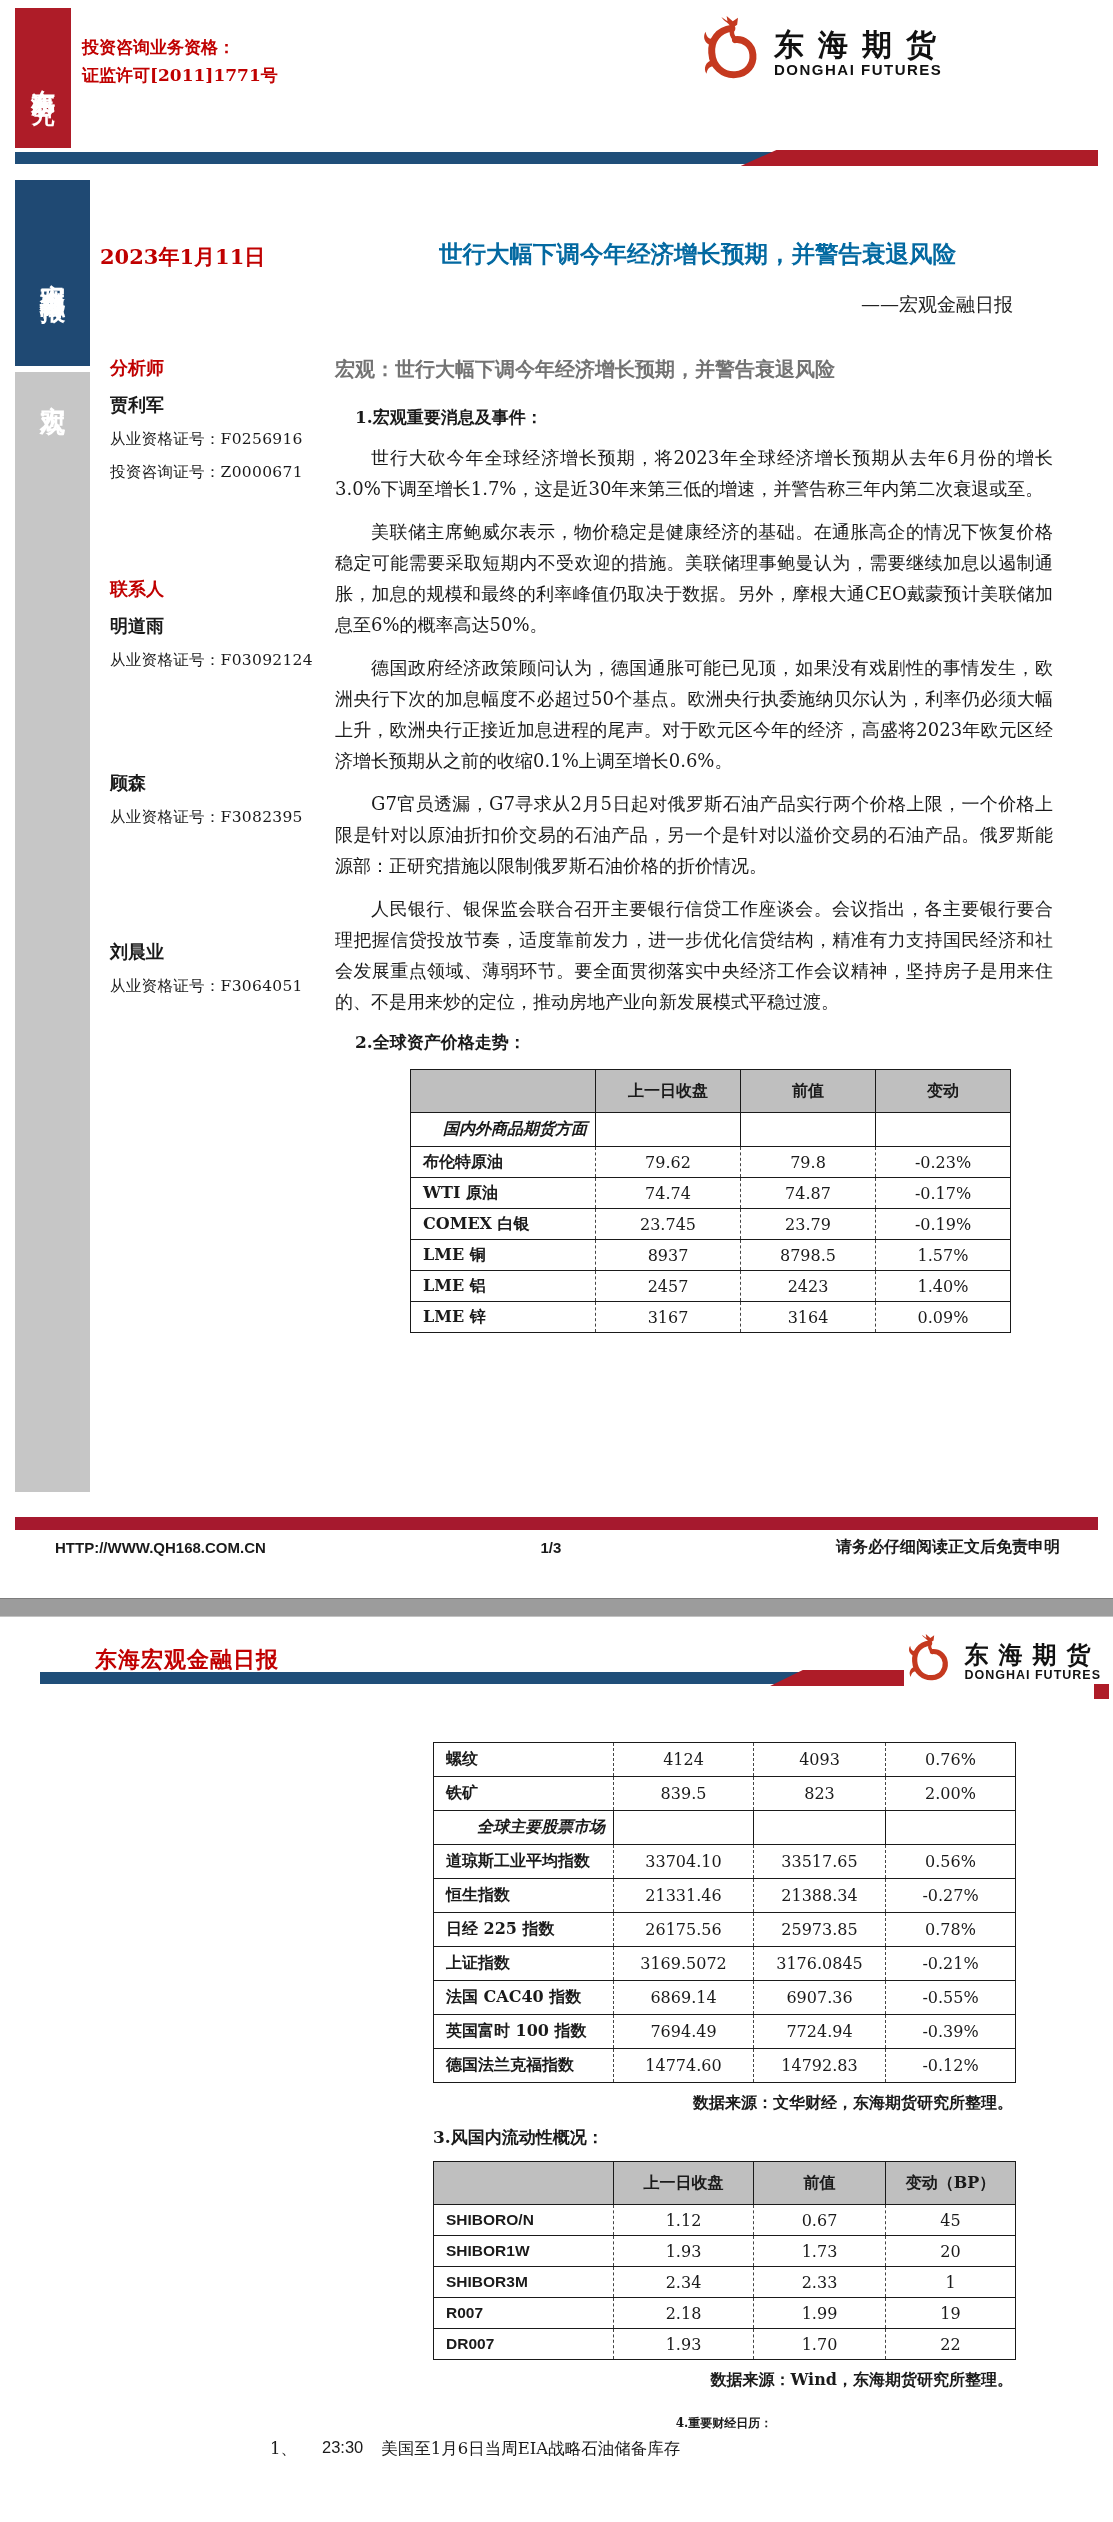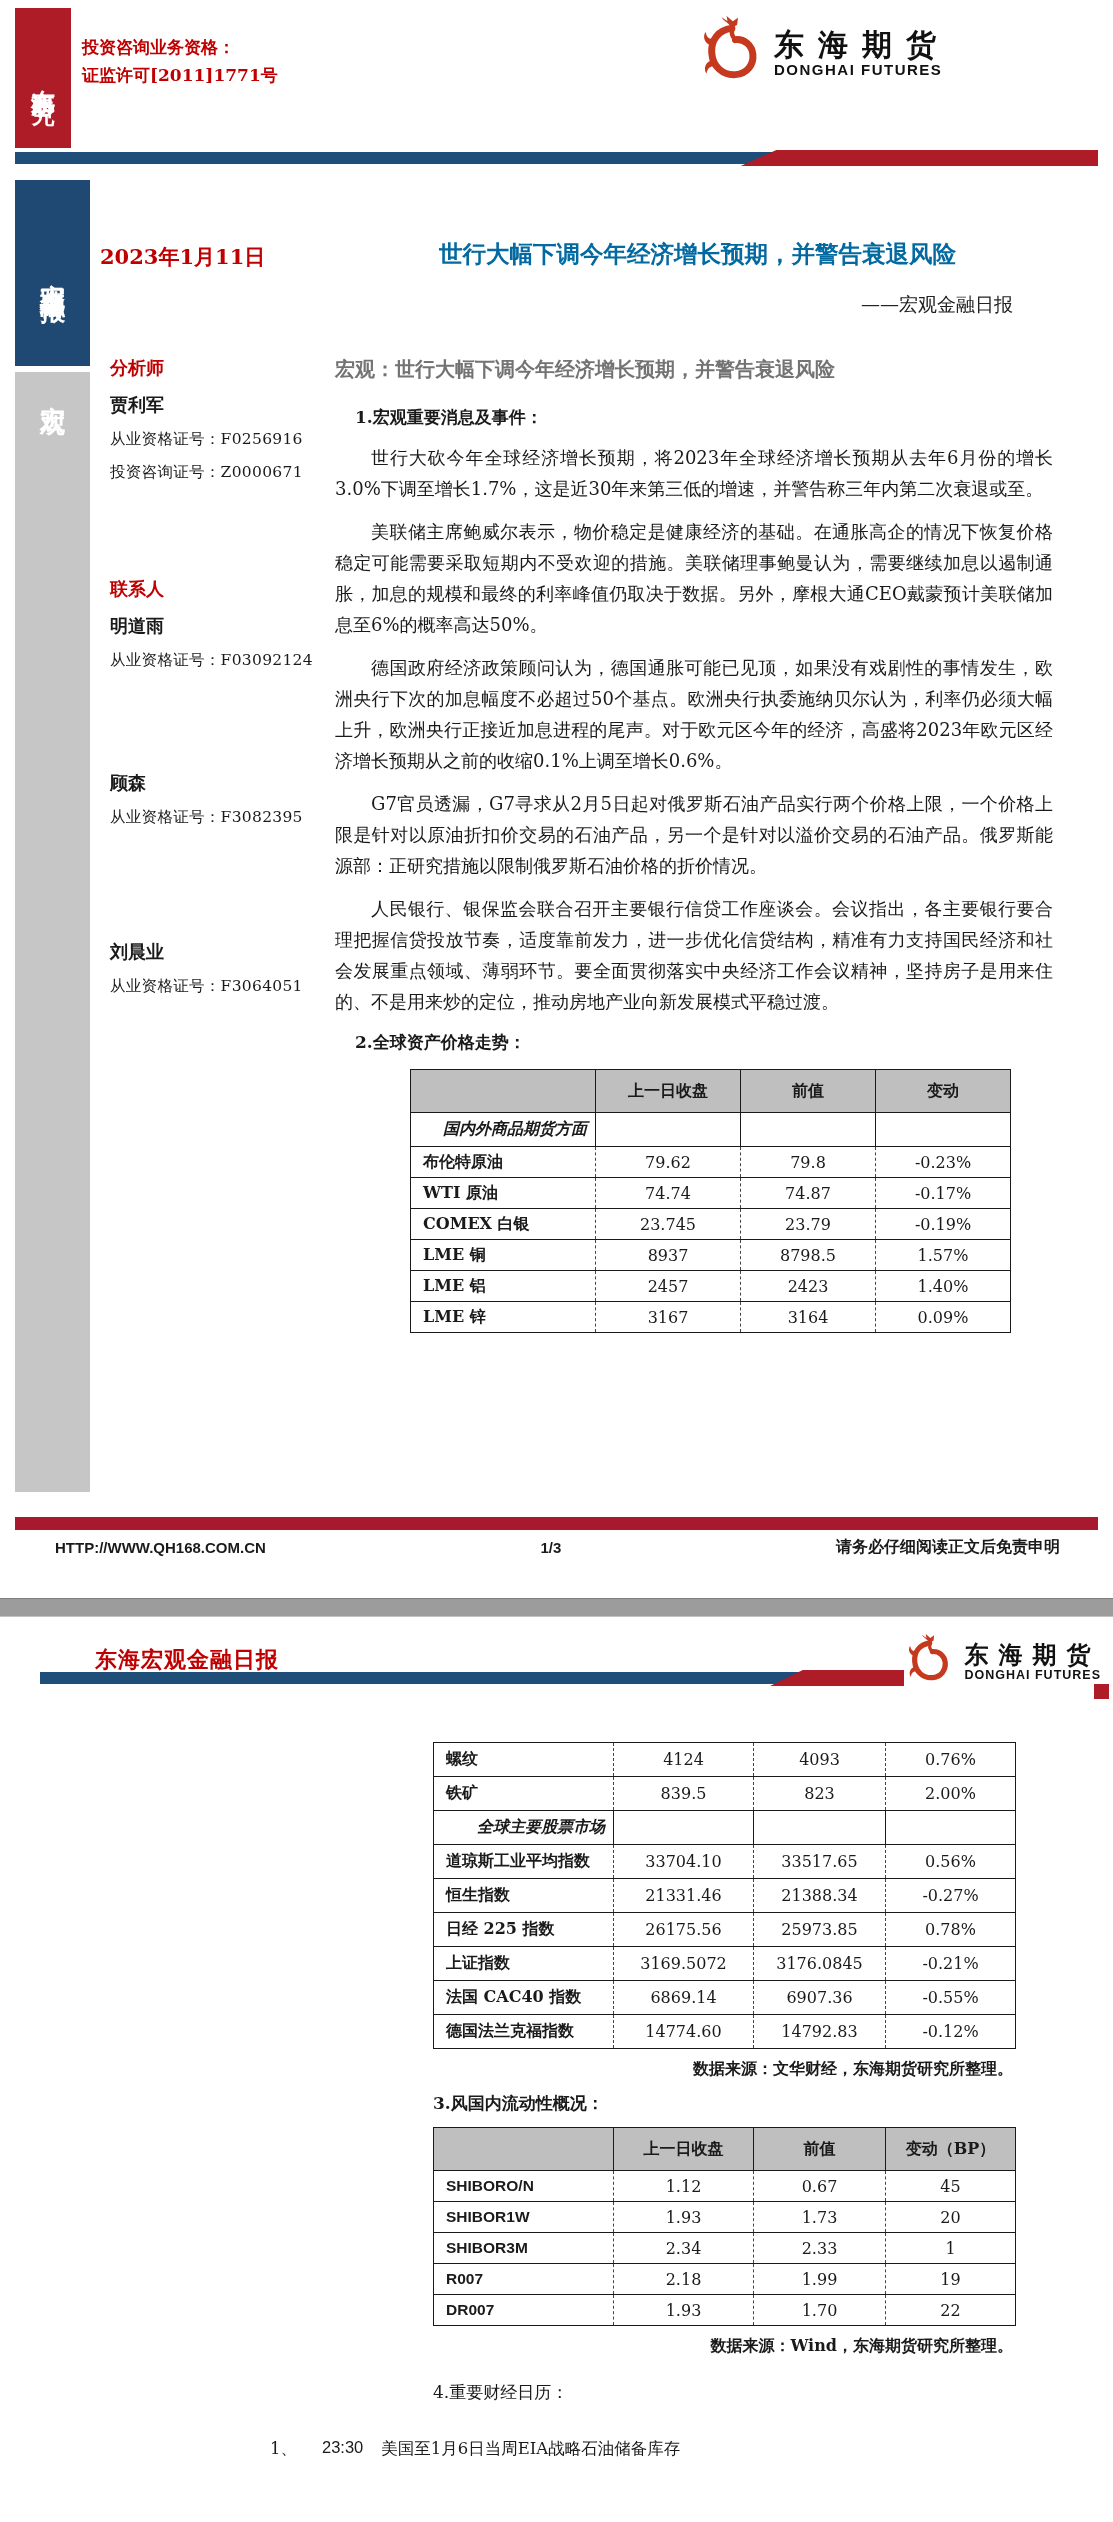--- a/index.html
+++ b/index.html
@@ -75,21 +75,21 @@
   .p2-title{left:95px;top:1645px;font-size:22px;font-weight:bold;color:#C00000;letter-spacing:1px;}
   .bar2{left:40px;top:1672px;width:1058px;height:12px;}
   .bar2 .redpart{width:31%;}
   .logo2{right:6px;top:1632px;background:#fff;padding:2px 6px 2px 2px;}
   .logo2 .logo-cn{font-size:24px;letter-spacing:10px;}
   .logo2 .logo-en{font-size:12.5px;letter-spacing:1px;}
   .red-square{right:4px;top:1684px;width:15px;height:15px;background:#AE1C28;}
   .p2-col{left:433px;top:1742px;width:582px;}
   .source-line{font-size:16px;font-weight:bold;text-align:right;margin:10px 2px 0 0;}
   .liq-heading{font-size:17px;font-weight:bold;margin:12px 0 12px 0;}
-  .cal-heading{font-size:17px;font-weight:normal;margin:24px 0 0 0;}
+  .cal-heading{font-size:12px;font-weight:bold;margin:24px 0 0 0;text-align:center;}
   .cal-item{left:270px;top:2438px;font-size:16.5px;display:flex;}
   .cal-item .c-num{width:52px;}
   .cal-item .c-time{margin-right:18px;font-family:"Liberation Sans",sans-serif;}
 </style>
 </head>
 <body>
 
 <div class="abs res-box">
   <span class="vtext">东海研究</span>
 </div>
@@ -296,20 +296,26 @@
           <td class="num">3176.0845</td>
           <td class="num">-0.21%</td>
         </tr>
     <tr>
           <td class="lab">法国 CAC40 指数</td>
           <td class="num">6869.14</td>
           <td class="num">6907.36</td>
           <td class="num">-0.55%</td>
         </tr>
     <tr>
+          <td class="lab">英国富时 100 指数</td>
+          <td class="num">7694.49</td>
+          <td class="num">7724.94</td>
+          <td class="num">-0.39%</td>
+        </tr>
+    <tr>
           <td class="lab">德国法兰克福指数</td>
           <td class="num">14774.60</td>
           <td class="num">14792.83</td>
           <td class="num">-0.12%</td>
         </tr>
   </tbody>
     </table>
   <div class="source-line">数据来源：文华财经，东海期货研究所整理。</div>
 
   <div class="liq-heading">3.风国内流动性概况：</div>

